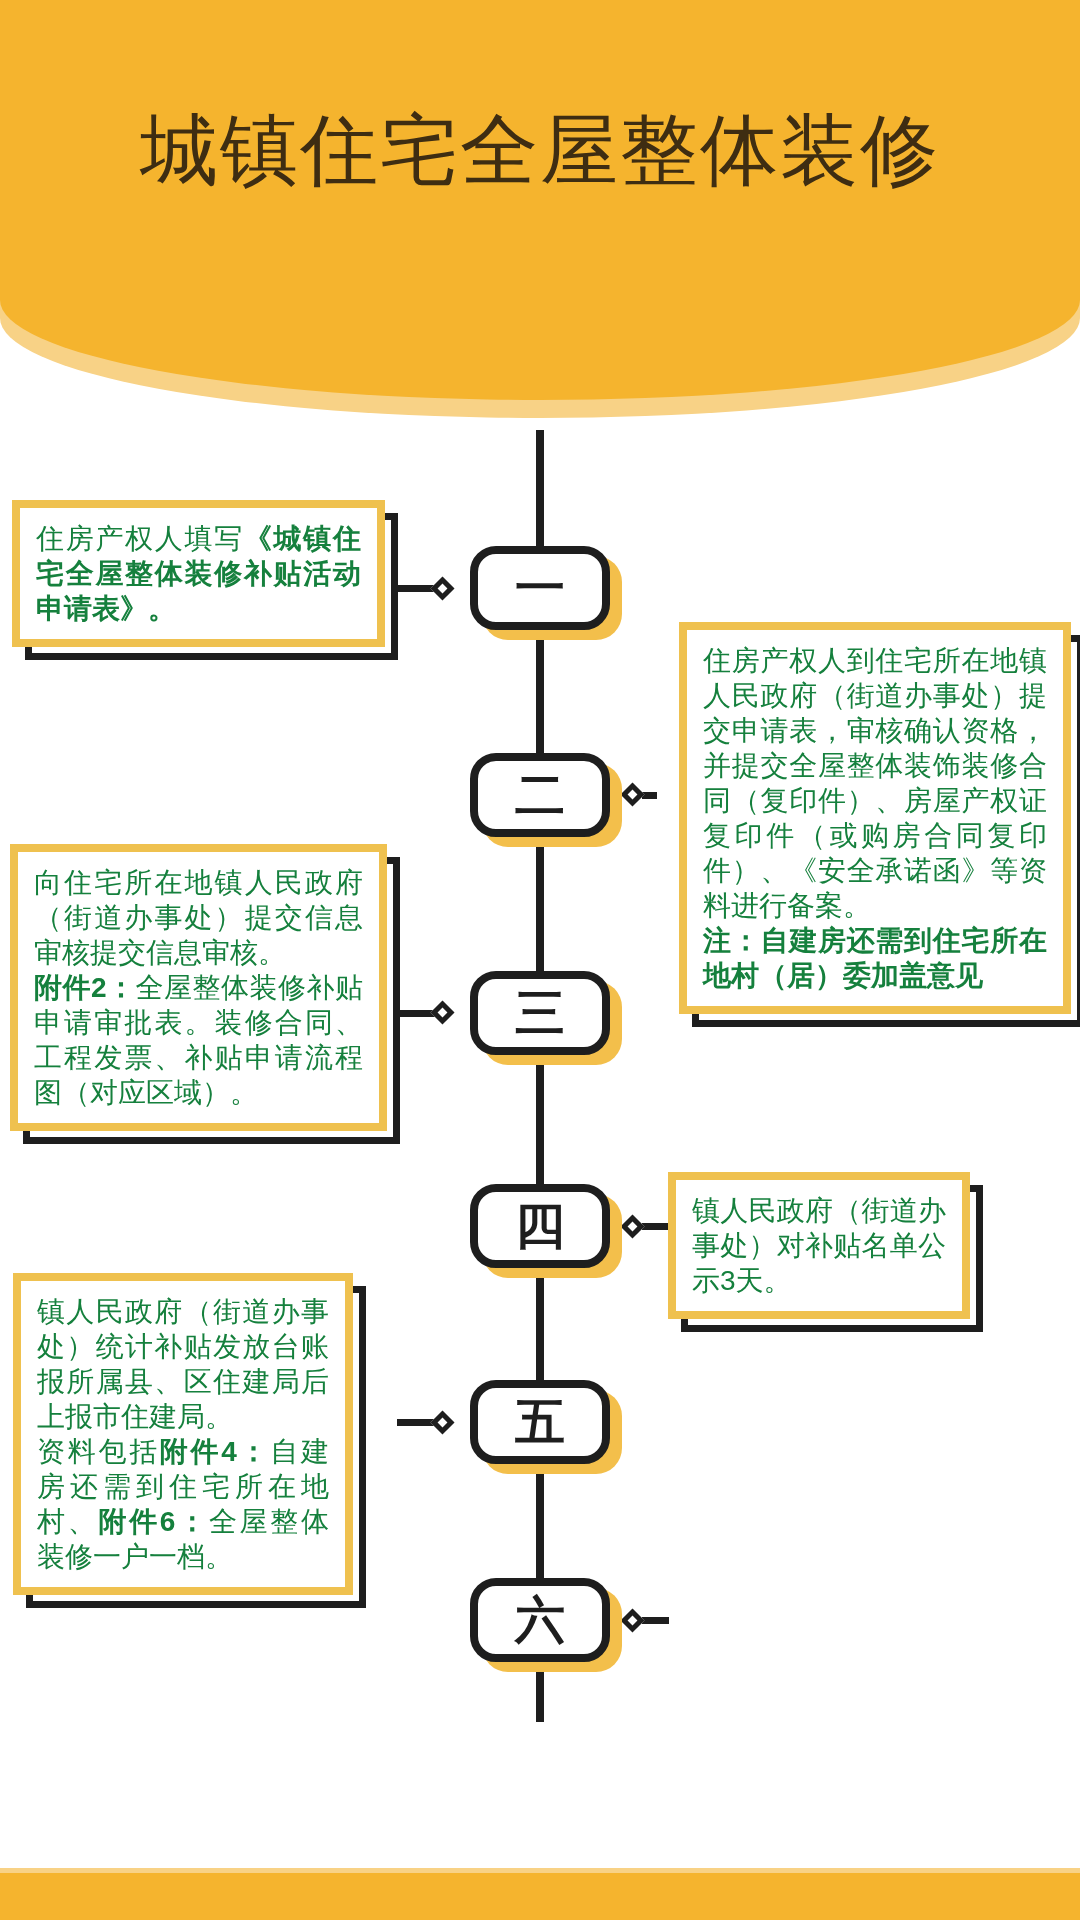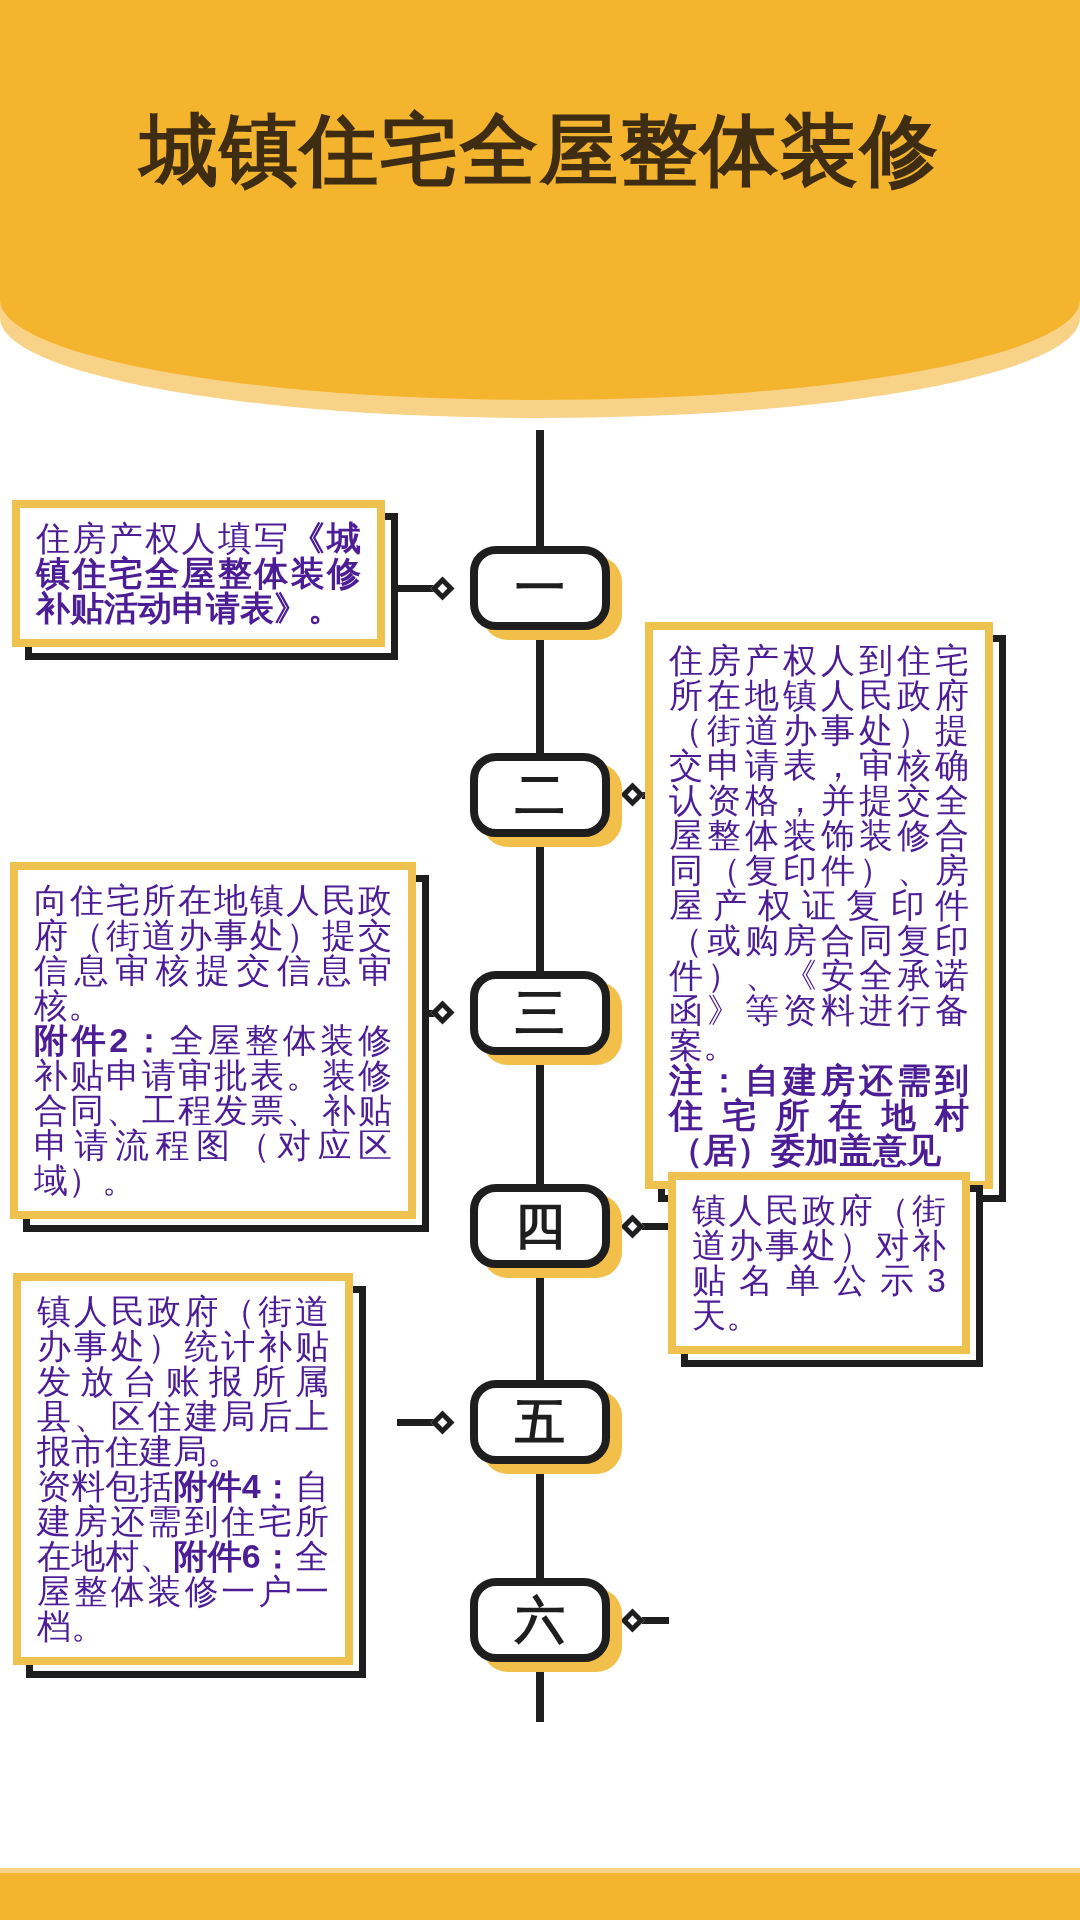--- a/index.html
+++ b/index.html
@@ -11,21 +11,21 @@
   .header-light{
     position:absolute;top:0;left:0;width:1080px;height:418px;
     background:#F8D286;border-radius:0 0 50% 50% / 0 0 100px 100px;
   }
   .header{
     position:absolute;top:0;left:0;width:1080px;height:400px;
     background:#F5B42E;border-radius:0 0 50% 50% / 0 0 100px 100px;
   }
   .title{
     position:absolute;top:104px;left:0;width:100%;
-    text-align:center;color:#3E2D12;font-weight:700;
+    text-align:center;color:#3E2D12;font-weight:400;
     font-size:78px;line-height:92px;letter-spacing:2px;
   }
   
   .footer{
     position:absolute;left:0;bottom:0;width:1080px;height:47px;
     background:#F5B42E;border-top:5px solid #F8D286;
   }
   
   .timeline{position:absolute;left:536px;top:430px;width:8px;height:1292px;background:#1E1E1E;}
   
@@ -48,33 +48,33 @@
   .diamond{
     position:absolute;width:7px;height:7px;border:5px solid #1E1E1E;background:#ffffff;
     transform:rotate(45deg);z-index:2;
   }
   .d1{left:434px;top:580px}.d2{left:624px;top:786px}
   .d3{left:434px;top:1004px}.d4{left:624px;top:1218px}
   .d5{left:434px;top:1414px}.d6{left:624px;top:1612px}
   
   .note{position:absolute;z-index:3;}
   .n1{left:12px;top:500px;width:373px}
-  .n2{left:645px;top:622px;width:348px}
-  .n3{left:10px;top:862px;width:406px}
+  .n2{left:679px;top:622px;width:392px}
+  .n3{left:10px;top:844px;width:377px}
   .n4{left:668px;top:1172px;width:302px}
   .n5{left:13px;top:1273px;width:340px}
   .n6{left:668px;top:1528px;width:352px}
   .note-frame{
     position:absolute;left:13px;top:13px;right:-13px;bottom:-13px;
     border:7px solid #1E1E1E;z-index:0;background:#ffffff;
   }
   .note-body{
     position:relative;z-index:1;box-sizing:border-box;width:100%;
     background:#ffffff;border:8px solid #EFC14F;
-    padding:13px 16px;font-size:34px;line-height:35px;color:#4c1d95;
+    padding:13px 16px;font-size:28px;line-height:35px;color:#15803d;
     font-weight:500;text-align:justify;white-space:pre-wrap;
   }
   .note-body b{font-weight:800;}
 </style>
 </head>
 <body>
 
 <div class="canvas">
 
   <div class="header-light"></div>

